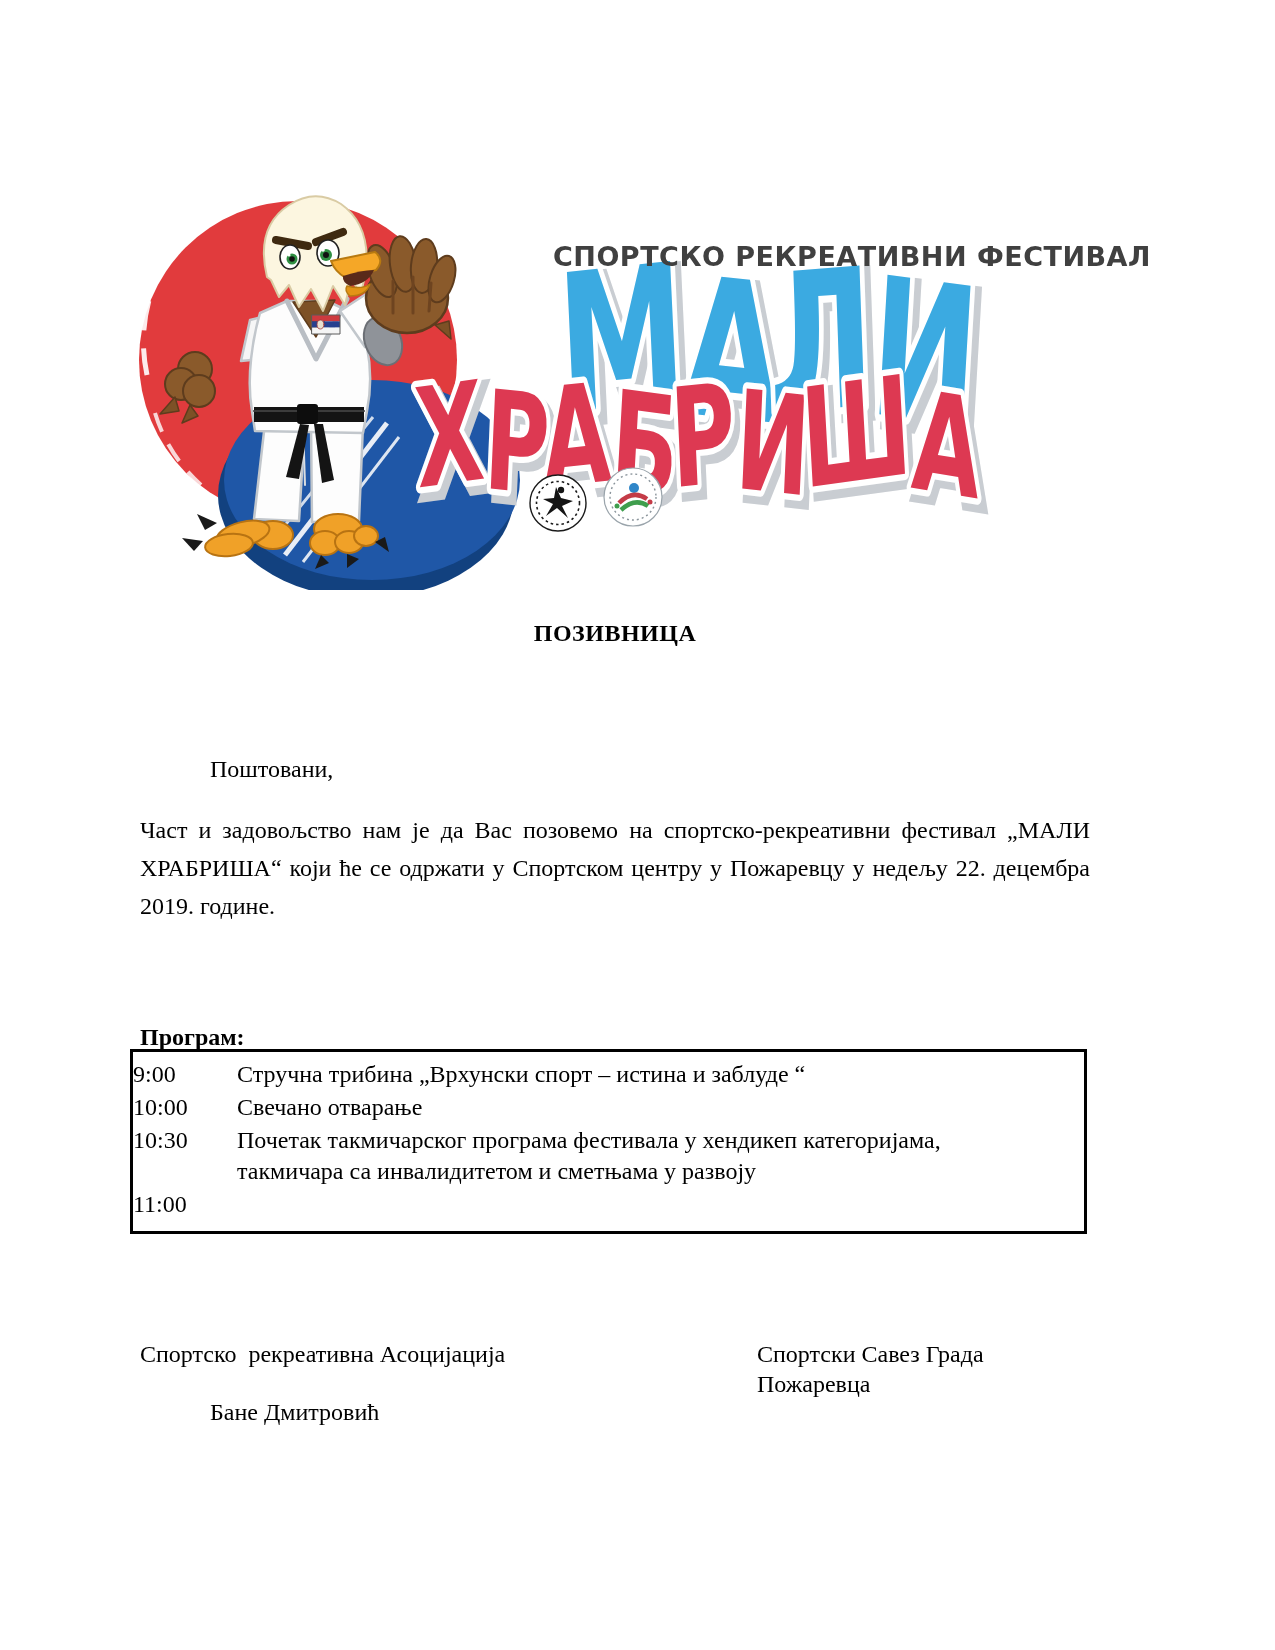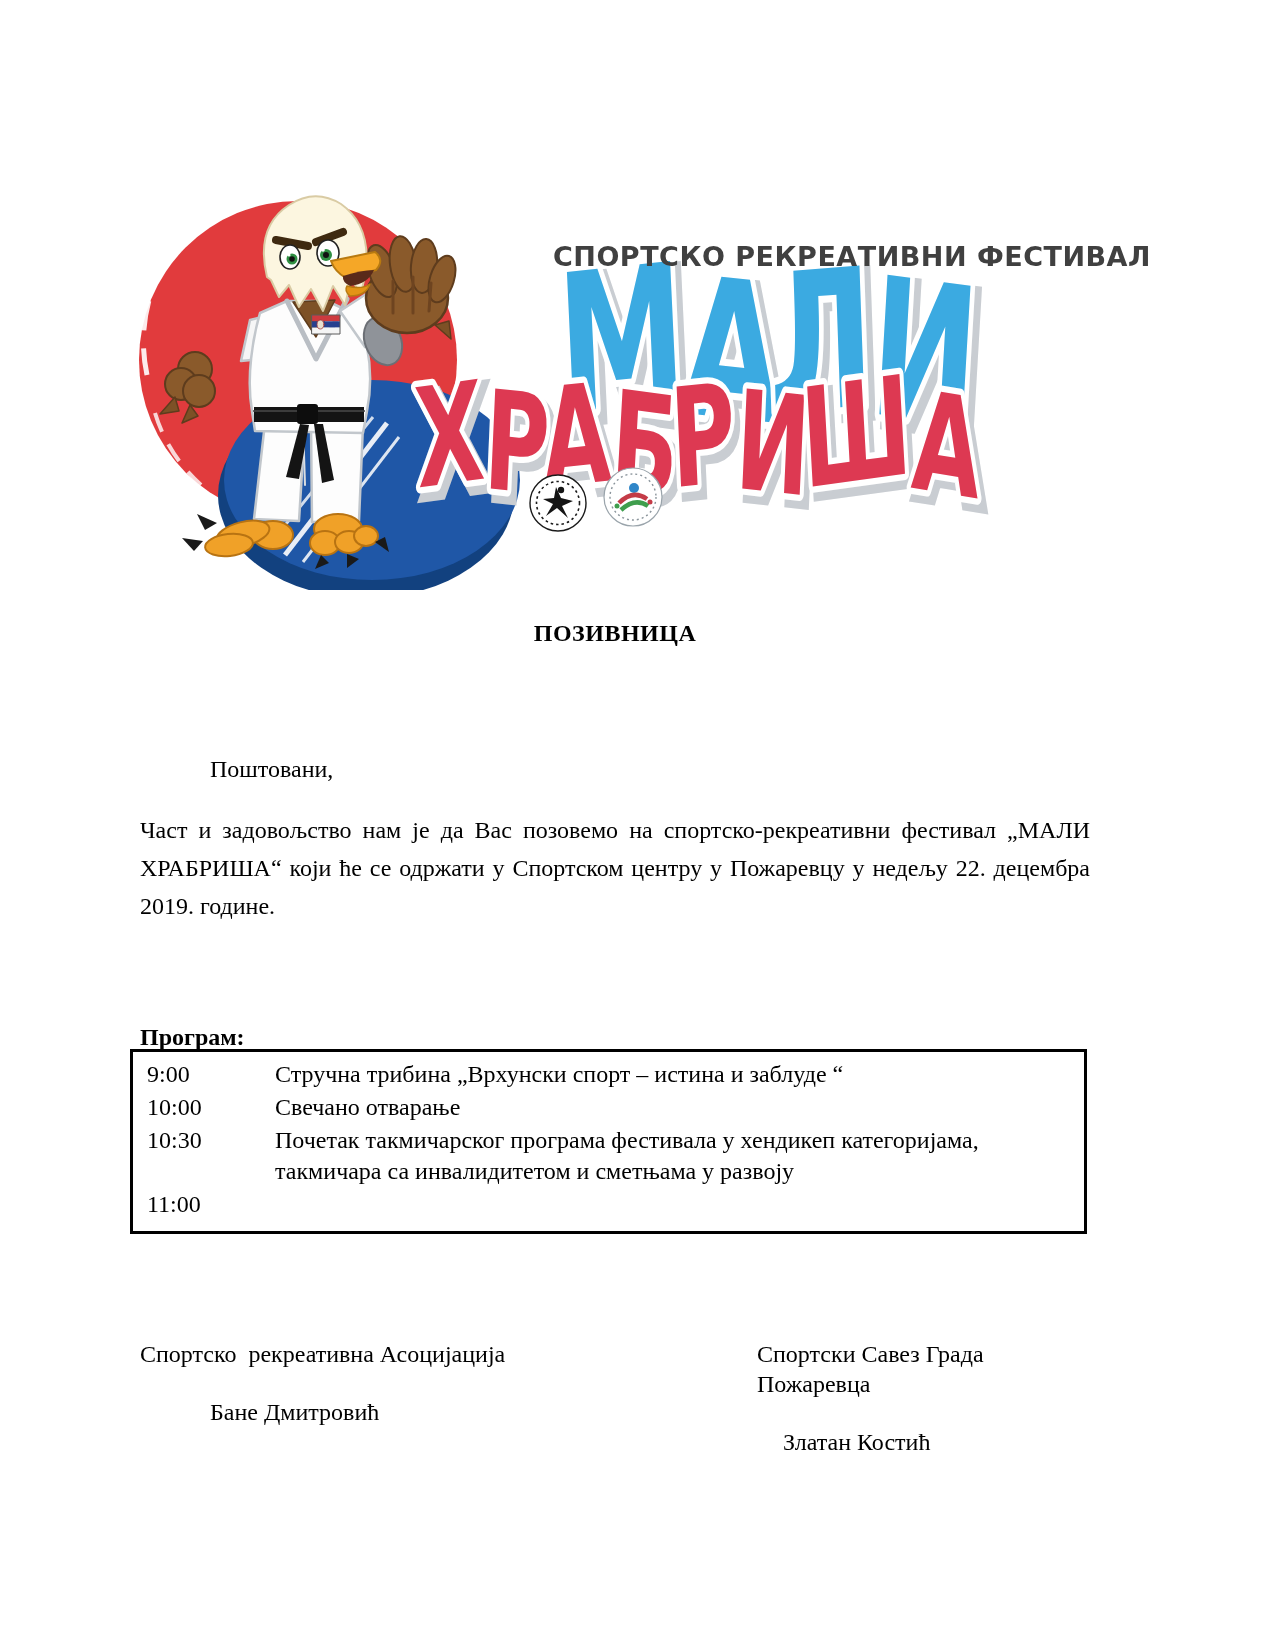--- a/index.html
+++ b/index.html
@@ -17,22 +17,22 @@
   .doc-heading{position:absolute;left:140px;top:604px;width:950px;text-align:center;
       font-size:24px;font-weight:bold;letter-spacing:.5px;}
   .salutation{position:absolute;left:210px;top:716px;font-size:24px;margin-top:40px;}
   .body-par{position:absolute;left:140px;top:787px;width:950px;font-size:24px;
       line-height:38px;text-align:justify;}
   .program-heading{position:absolute;left:140px;top:1000px;font-size:24px;font-weight:bold;}
 
   .program-table{position:absolute;left:130px;top:1049px;width:951px;
       border:3px solid #000;padding:6px 0 10px 0;background:#fff;}
   .prow{display:flex;padding:1px 0;font-size:24px;line-height:31px;}
-  .ptime{width:104px;padding-left:14px;flex:none;}
-  .pdesc{width:795px;margin-left:24px;}
+  .ptime{width:104px;flex:none;}
+  .pdesc{width:795px;}
 
   .sig-col{position:absolute;top:1339px;font-size:24px;line-height:30px;}
   .sig-left{left:140px;width:430px;}
   .sig-right{left:757px;width:340px;}
   .sig-org{white-space:pre-wrap;}
   .sig-name{margin-top:28px;}
   .sig-left .sig-name{margin-left:70px;}
   .sig-right .sig-name{margin-left:26px;}
 </style>
 </head>
@@ -199,16 +199,15 @@
       <div class="ptime">11:00</div>
     </div>
   </div>
 
   <div class="sig-col sig-left">
     <div class="sig-org">Спортско  рекреативна Асоцијација</div>
     <div class="sig-name">Бане Дмитровић</div>
   </div>
   <div class="sig-col sig-right">
     <div class="sig-org">Спортски Савез Града Пожаревца</div>
-    <div class="sig-name">Златан Костић</div>
   </div>
 
 </div>
 
 </body></html>

